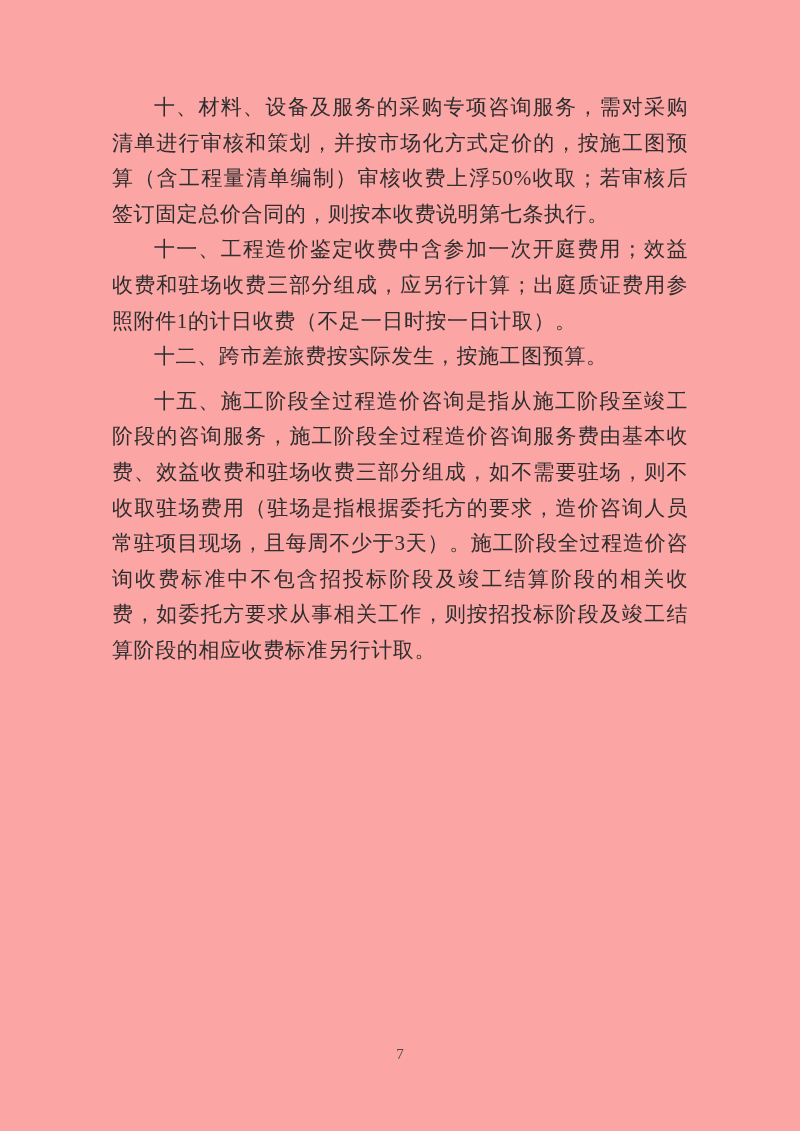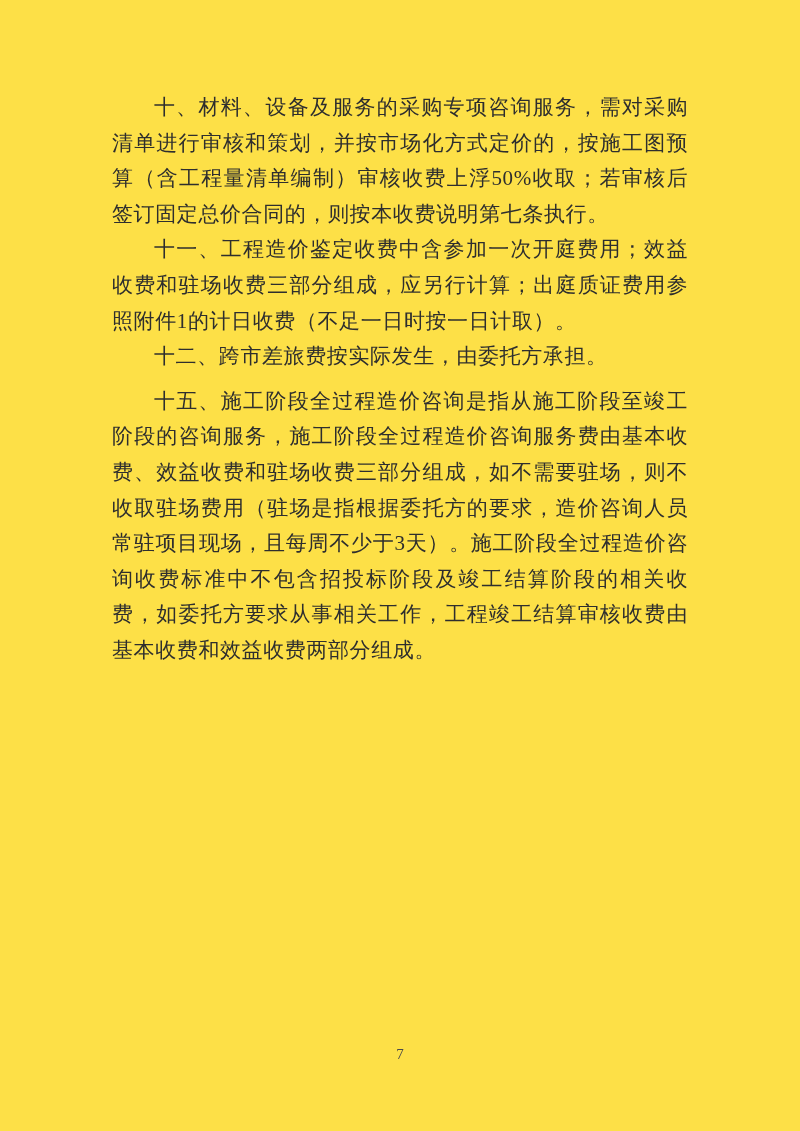--- a/index.html
+++ b/index.html
@@ -10,21 +10,21 @@
     width: 800px;
     height: 1131px;
     background: #ffffff;
     position: relative;
     overflow: hidden;
     font-family: "Liberation Serif", "DejaVu Serif", serif;
   }
   .page {
     position: absolute;
     inset: 0;
-    background: #fde047;
+    background: #fca5a5;
   }
   .content {
     position: absolute;
     left: 112px;
     top: 90px;
     width: 576px;
   }
   .para {
     margin: 0;
     text-indent: 2em;
@@ -50,17 +50,17 @@
     letter-spacing: 0;
   }
 </style>
 </head>
 <body>
 
 <div class="page">
   <div class="content">
     <p class="para">十、材料、设备及服务的采购专项咨询服务，需对采购清单进行审核和策划，并按市场化方式定价的，按施工图预算（含工程量清单编制）审核收费上浮50%收取；若审核后签订固定总价合同的，则按本收费说明第七条执行。</p>
     <p class="para">十一、工程造价鉴定收费中含参加一次开庭费用；效益收费和驻场收费三部分组成，应另行计算；出庭质证费用参照附件1的计日收费（不足一日时按一日计取）。</p>
-    <p class="para">十二、跨市差旅费按实际发生，由委托方承担。</p>
-    <p class="para gap-before">十五、施工阶段全过程造价咨询是指从施工阶段至竣工阶段的咨询服务，施工阶段全过程造价咨询服务费由基本收费、效益收费和驻场收费三部分组成，如不需要驻场，则不收取驻场费用（驻场是指根据委托方的要求，造价咨询人员常驻项目现场，且每周不少于3天）。施工阶段全过程造价咨询收费标准中不包含招投标阶段及竣工结算阶段的相关收费，如委托方要求从事相关工作，工程竣工结算审核收费由基本收费和效益收费两部分组成。</p>
+    <p class="para">十二、跨市差旅费按实际发生，按施工图预算。</p>
+    <p class="para gap-before">十五、施工阶段全过程造价咨询是指从施工阶段至竣工阶段的咨询服务，施工阶段全过程造价咨询服务费由基本收费、效益收费和驻场收费三部分组成，如不需要驻场，则不收取驻场费用（驻场是指根据委托方的要求，造价咨询人员常驻项目现场，且每周不少于3天）。施工阶段全过程造价咨询收费标准中不包含招投标阶段及竣工结算阶段的相关收费，如委托方要求从事相关工作，则按招投标阶段及竣工结算阶段的相应收费标准另行计取。</p>
   </div>
   <div class="page-number">7</div>
 </div>
 
 </body></html>

